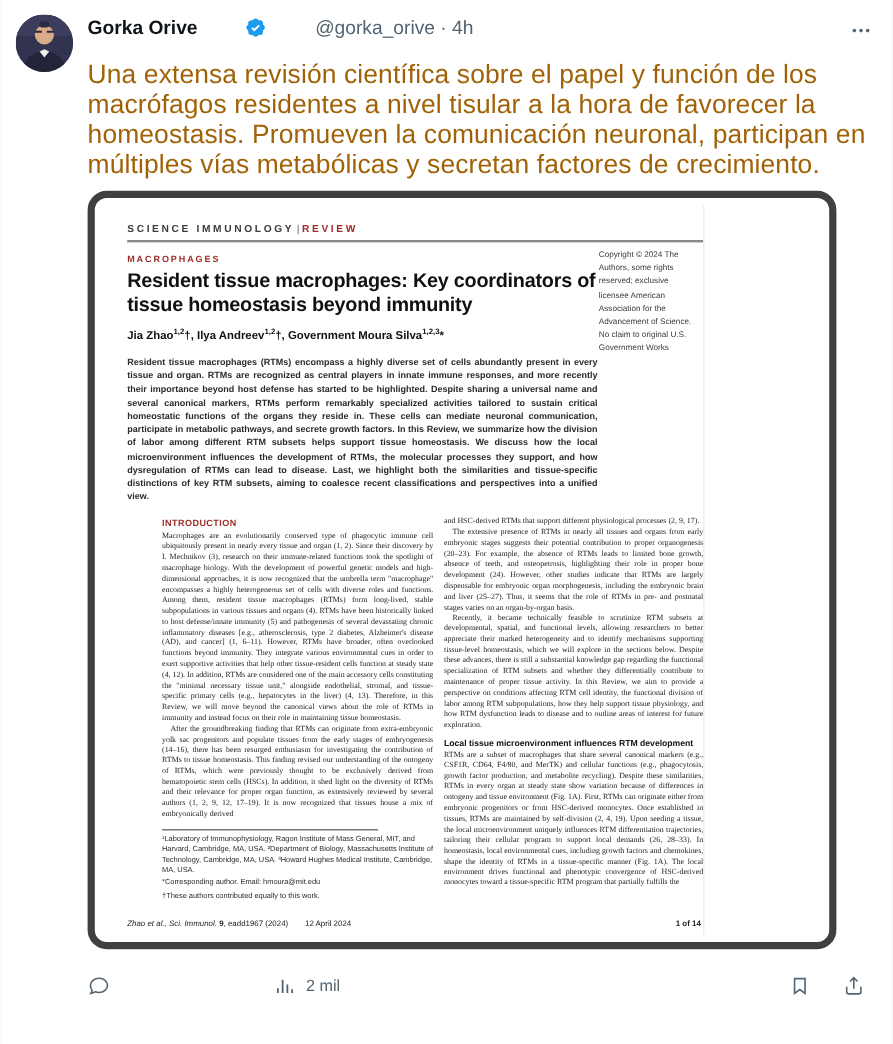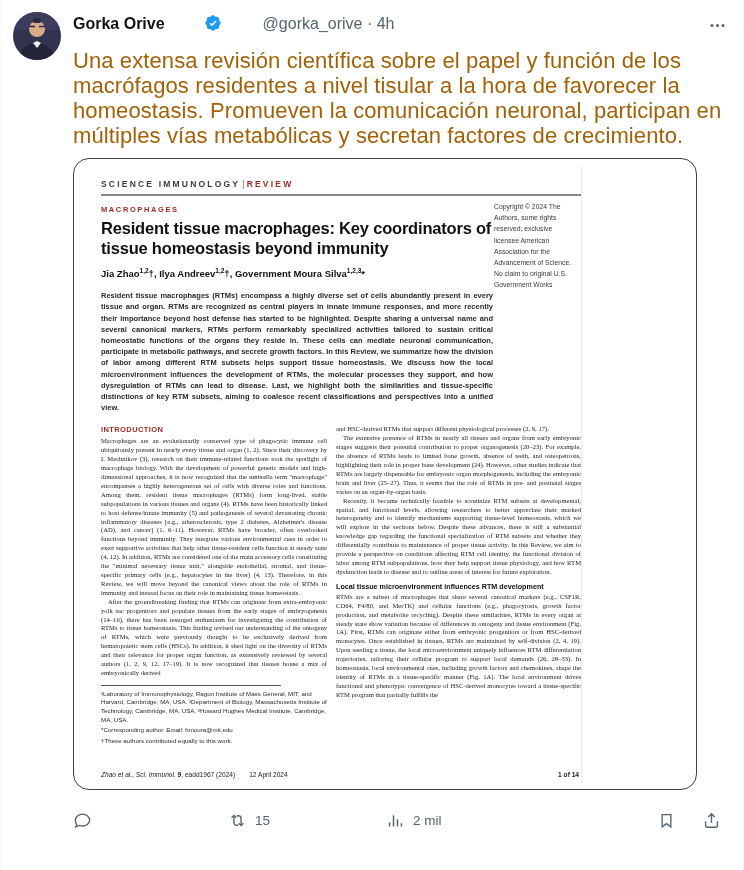--- a/index.html
+++ b/index.html
@@ -22,21 +22,21 @@
   .display-name { font-weight:bold; color:#0f1419; cursor:pointer; }
   .badge { width:18px; height:18px; margin-left:3px; flex:0 0 auto; }
   .handle-group { color:#536471; margin-left:5px; white-space:nowrap; }
   .more-btn { margin-left:auto; color:#536471; cursor:pointer; padding:2px; border-radius:50%; }
   .tweet-text { font-size:22px; line-height:25px; margin-top:6px; color:#a16207; letter-spacing:0.1px; }
   .tweet-link { color:#1d9bf0; font-size:16.5px; line-height:25px; cursor:pointer; display:inline-block; margin-top:1px; }
 
   
   .card {
     margin-top:10px; width:624px; height:632px;
-    border:1px solid #404040; border-radius:16px;
+    border:6px solid #404040; border-radius:16px;
     background:#fff; position:relative; overflow:hidden; cursor:pointer;text-decoration:underline;
   }
   .page-edge { position:absolute; top:6px; bottom:6px; left:507px; width:1px; background:#ececec; }
   .paper { position:absolute; inset:0; padding:20px 0 0 27px; color:#1a1a1a; }
   .masthead { font-size:8.5px; font-weight:bold; letter-spacing:2.2px; color:#3c3c3c; }
   .masthead .pipe { color:#9a9a9a; letter-spacing:0; padding:0 2px; }
   .masthead .review { color:#9e2b25; }
   .mast-rule { width:480px; height:2px; background:#8a8a8a; margin-top:5px; }
   .section-label { margin-top:9px; font-size:7.5px; font-weight:bold; letter-spacing:1.6px; color:#9e2b25; }
   .paper-title { margin-top:5px; width:395px; font-size:16.5px; line-height:19.5px; font-weight:bold; color:#111; letter-spacing:-0.2px; }
@@ -45,21 +45,21 @@
   .paper-abstract {
     margin-top:11px; width:392px; font-size:7.5px; line-height:11.2px;
     font-weight:bold; color:#2a2a2a; text-align:justify;
   }
   .copyright {
     position:absolute; left:420px; top:42px; width:78px;
     font-size:6.8px; line-height:11.2px; color:#3a3a3a;
   }
   .body-cols { display:flex; margin-top:12px; width:480px; height:386px; overflow:hidden;
     font-family:"Liberation Serif", serif; }
-  .col-left { width:226px; flex:0 0 226px; margin-right:9px; }
+  .col-left { width:226px; flex:0 0 226px; margin-right:9px;margin-left:29px; }
   .col-right { width:245px; flex:1; }
   .red-heading { font-family:"Liberation Sans", sans-serif; font-size:7.5px; font-weight:bold; color:#9e2b25; letter-spacing:0.4px; margin-bottom:3px; }
   .sub-heading { font-family:"Liberation Sans", sans-serif; font-size:7.2px; font-weight:bold; color:#111; margin:5px 0 2px 0; }
   .body-p { font-size:6.6px; line-height:8.9px; text-align:justify; color:#1c1c1c; }
   .body-p.indent { text-indent:7px; }
   .footnote-rule { width:180px; height:1px; background:#555; margin:7px 0 4px 0; }
   .footnote { font-family:"Liberation Sans", sans-serif; font-size:6.2px; line-height:8.6px; color:#2a2a2a; }
   .footnote + .footnote { margin-top:2px; }
   .paper-footer {
     position:absolute; left:27px; bottom:11px; width:478px;
@@ -171,29 +171,20 @@
       </div>
 
       
       <div class="action-bar">
         <div class="action act-reply">
           <svg width="19" height="19" viewBox="0 0 24 24" fill="none" stroke="#536471" stroke-width="1.7">
             <path d="M21 11.5c0 4.14-4.03 7.5-9 7.5-1.38 0-2.69-.26-3.86-.73L3.5 20l1.2-3.05C3.63 15.67 3 13.65 3 11.5 3 7.36 7.03 4 12 4s9 3.36 9 7.5z"></path>
           </svg>
           <span></span>
         </div>
-        <div class="action act-repost">
-          <svg width="19" height="19" viewBox="0 0 24 24" fill="none" stroke="#536471" stroke-width="1.7">
-            <path d="M4.5 8.5L7.5 5.5l3 3"></path>
-              <path d="M7.5 5.5v9a3.5 3.5 0 0 0 3.5 3.5h2"></path>
-            <path d="M19.5 15.5l-3 3-3-3"></path>
-              <path d="M16.5 18.5v-9A3.5 3.5 0 0 0 13 6h-2"></path>
-          </svg>
-          <span>15</span>
-        </div>
         <div class="action act-views">
           <svg width="19" height="19" viewBox="0 0 24 24" fill="none" stroke="#536471" stroke-width="1.9">
             <path d="M4.5 19.5v-5"></path>
               <path d="M9.5 19.5V5.5"></path>
               <path d="M14.5 19.5v-9"></path>
               <path d="M19.5 19.5v-4"></path>
           </svg>
           <span>2 mil</span>
         </div>
         <div class="act-end">

